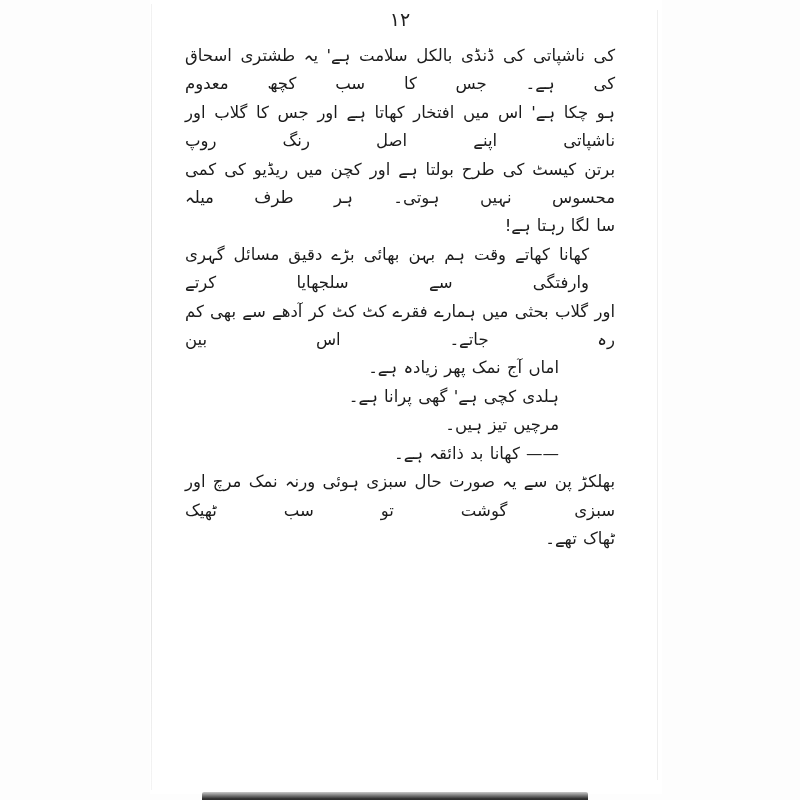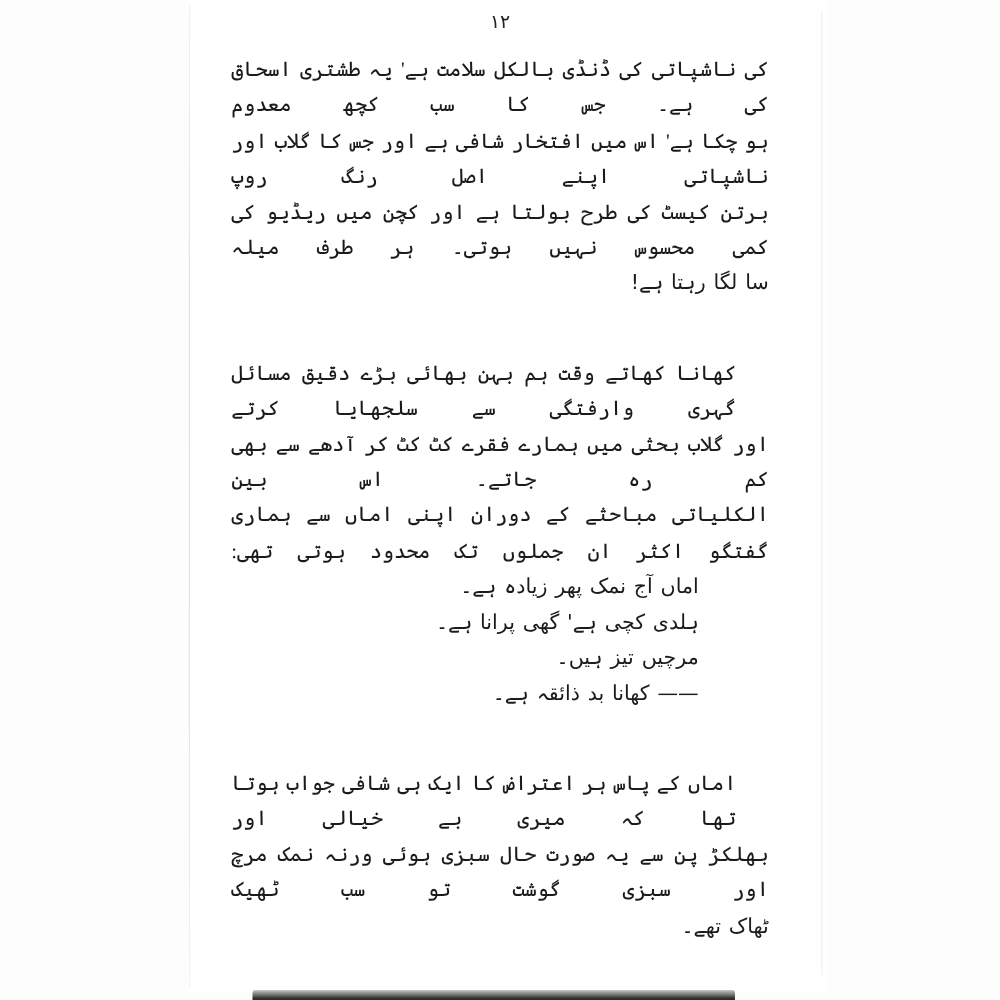--- a/index.html
+++ b/index.html
@@ -22,52 +22,50 @@
     background:#efefef;
   }
   .bottom-shadow{
     position:absolute;left:202px;top:792px;width:386px;height:8px;
     border-radius:2px 2px 0 0;
     background:linear-gradient(to bottom,#c9c9c9,#2e2e2e 85%);
   }
   .page-number{
     position:absolute;left:185px;top:8px;width:430px;
     text-align:center;direction:rtl;
-    font-size:15px;color:#222;
+    font-size:19px;color:#222;
   }
   .text-block{
     position:absolute;left:185px;top:42px;width:430px;
     direction:rtl;unicode-bidi:embed;
     font-size:16.5px;line-height:28.4px;color:#1b1b1b;
     text-align:right;
     word-spacing:1px;
   }
   .ln{white-space:nowrap;overflow:visible;}
-  .ln.just{white-space:normal;text-align:justify;text-align-last:justify;font-family:Liberation Serif, serif;}
-  .ln.ind{padding-right:26px;margin-top:44px;}
+  .ln.just{white-space:normal;text-align:justify;text-align-last:justify;}
+  .ln.ind{padding-right:26px;}
   .ln.dlg{padding-right:56px;text-align:left;text-align-last:right;white-space:nowrap;}
 </style>
 </head>
 <body>
 
 <div class="photo">
   <div class="page"></div>
   <div class="page-edge-left"></div>
   <div class="page-edge-right"></div>
   <div class="page-number">۱۲</div>
   <div class="text-block">
       <div class="ln just">کی ناشپاتی کی ڈنڈی بالکل سلامت ہے' یہ طشتری اسحاق کی ہے۔ جس کا سب کچھ معدوم</div>
-      <div class="ln just">ہو چکا ہے' اس میں افتخار شافی ہے اور جس کا گلاب اور ناشپاتی اپنے اصل رنگ روپ</div>
+      <div class="ln just">ہو چکا ہے' اس میں افتخار کھاتا ہے اور جس کا گلاب اور ناشپاتی اپنے اصل رنگ روپ</div>
       <div class="ln just">برتن کیسٹ کی طرح بولتا ہے اور کچن میں ریڈیو کی کمی محسوس نہیں ہوتی۔ ہر طرف میلہ</div>
       <div class="ln">سا لگا رہتا ہے!</div>
       <div class="ln just ind">کھانا کھاتے وقت ہم بہن بھائی بڑے دقیق مسائل گہری وارفتگی سے سلجھایا کرتے</div>
       <div class="ln just">اور گلاب بحثی میں ہمارے فقرے کٹ کٹ کر آدھے سے بھی کم رہ جاتے۔ اس بین</div>
-      <div class="ln just">الکلیاتی مباحثے کے دوران اپنی اماں سے ہماری گفتگو اکثر ان جملوں تک محدود ہوتی تھی:</div>
       <div class="ln dlg">اماں آج نمک پھر زیادہ ہے۔</div>
       <div class="ln dlg">ہلدی کچی ہے' گھی پرانا ہے۔</div>
       <div class="ln dlg">مرچیں تیز ہیں۔</div>
       <div class="ln dlg">—— کھانا بد ذائقہ ہے۔</div>
-      <div class="ln just ind">اماں کے پاس ہر اعتراض کا ایک ہی شافی جواب ہوتا تھا کہ میری بے خیالی اور</div>
       <div class="ln just">بھلکڑ پن سے یہ صورت حال سبزی ہوئی ورنہ نمک مرچ اور سبزی گوشت تو سب ٹھیک</div>
       <div class="ln">ٹھاک تھے۔</div>
     </div>
   <div class="bottom-shadow"></div>
 </div>
 
 </body></html>

